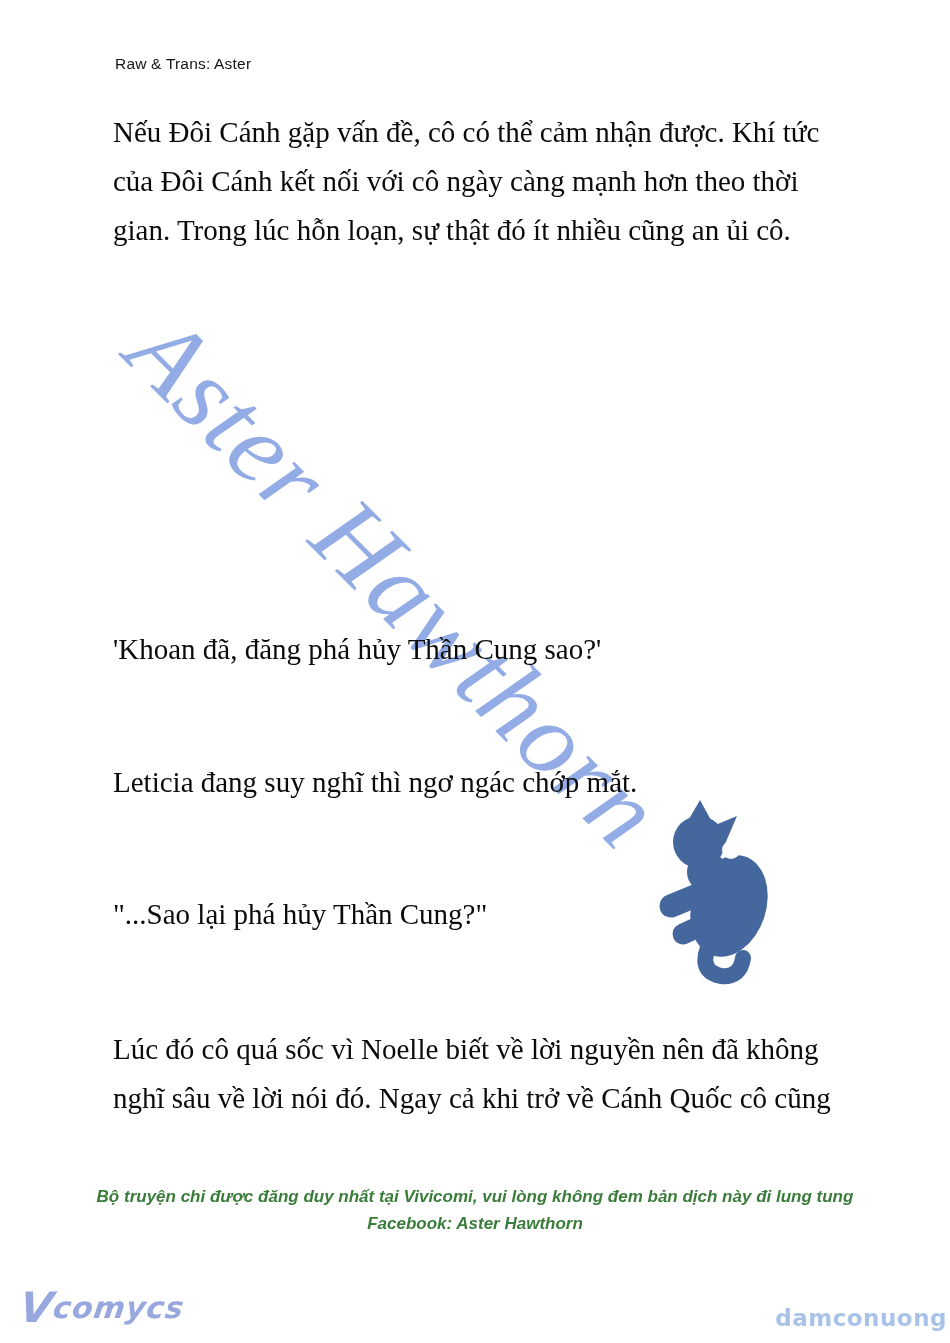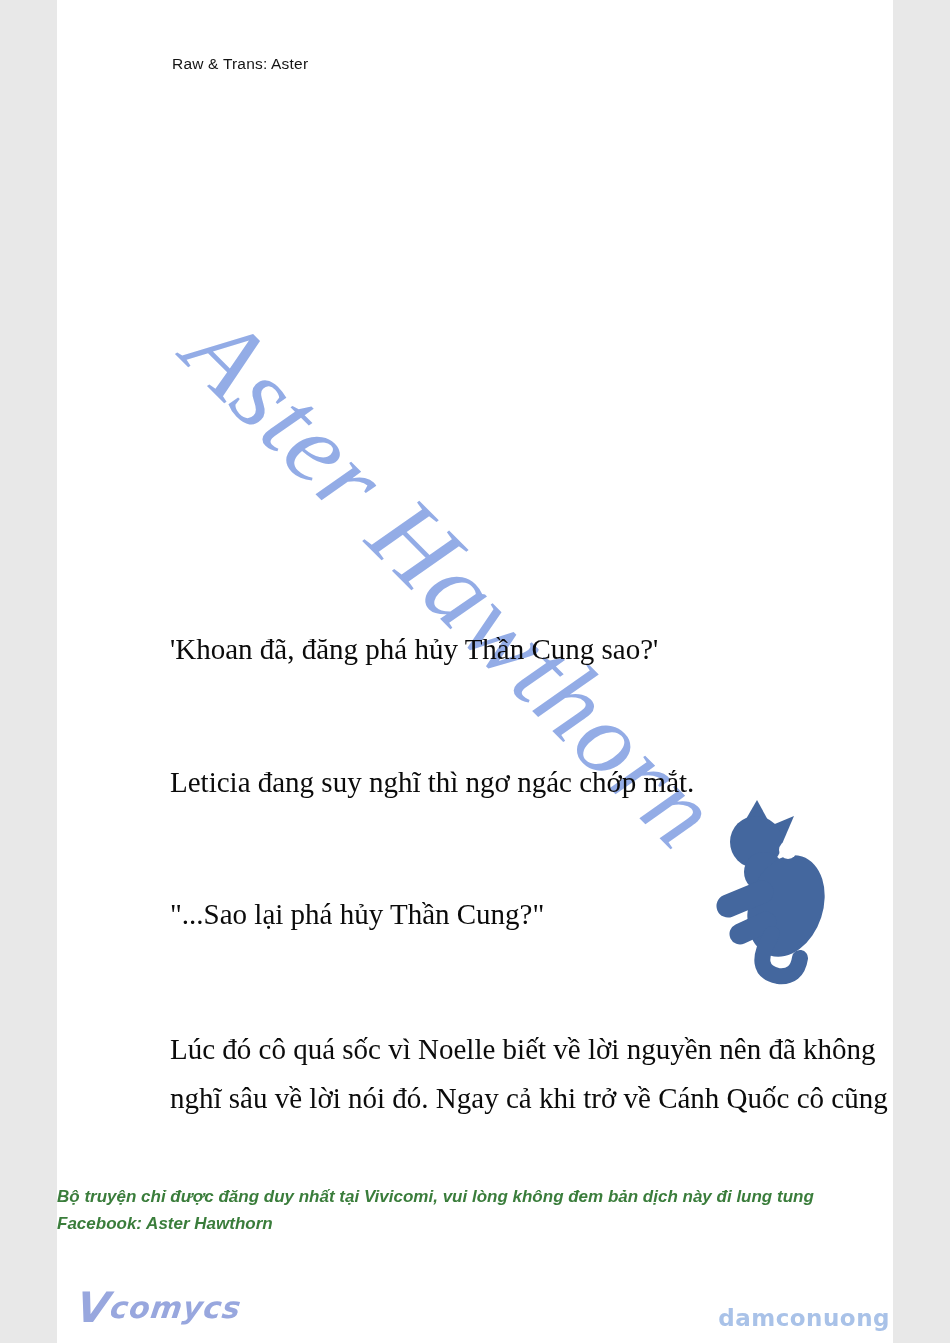--- a/index.html
+++ b/index.html
@@ -1,17 +1,17 @@
 <!DOCTYPE html>
 <html><head>
 <meta charset="utf-8">
 <style>
   html,body{margin:0;padding:0;background:#e8e8e8;}
   #page{
-    position:relative;width:836px;height:1343px;background:#ffffff;
+    position:relative;width:950px;height:1343px;background:#ffffff;
     margin:0 auto;overflow:hidden;
     font-family:"Liberation Serif", serif;
   }
   .hdr{
     position:absolute;left:115px;top:55px;
     font-family:"Liberation Sans", sans-serif;
     font-size:15.5px;color:#141414;letter-spacing:.2px;
   }
   .para{position:absolute;left:113px;width:745px;z-index:2;}
   .para .ln{
@@ -22,21 +22,21 @@
   .watermark{
     position:absolute;left:190px;top:290px;z-index:1;
     font-family:"Liberation Serif", serif;font-style:italic;
     font-size:105px;letter-spacing:2px;white-space:nowrap;
     color:rgba(128,158,226,0.85);
     transform:rotate(45deg);transform-origin:0 0;
     pointer-events:none;
   }
   .cat{position:absolute;left:655px;top:800px;width:120px;height:185px;z-index:1;}
   .footer-notice{
-    position:absolute;left:0;top:1183px;width:950px;text-align:left;z-index:2;
+    position:absolute;left:0;top:1183px;width:950px;text-align:center;z-index:2;
     font-family:"Liberation Sans", sans-serif;font-style:italic;font-weight:bold;
     color:#3a7d3b;
   }
   .footer-notice .fln{font-size:17px;line-height:27px;}
   .vcomycs{
     position:absolute;left:20px;top:1288px;z-index:2;
     font-family:"DejaVu Sans", sans-serif;font-style:italic;font-weight:bold;
     color:#98a7de;transform:skewX(-8deg);letter-spacing:1px;
     font-size:30px;line-height:40px;
   }
@@ -51,20 +51,25 @@
 </style>
 </head>
 <body>
 
 <div id="page">
 
   <div class="hdr">Raw &amp; Trans: Aster</div>
 
   <div class="watermark">Aster Hawthorn</div>
 
+  <div id="p1" class="para">
+    <div class="ln">Nếu Đôi Cánh gặp vấn đề, cô có thể cảm nhận được. Khí tức</div>
+    <div class="ln">của Đôi Cánh kết nối với cô ngày càng mạnh hơn theo thời</div>
+    <div class="ln">gian. Trong lúc hỗn loạn, sự thật đó ít nhiều cũng an ủi cô.</div>
+  </div>
 
 
   <div id="p3" class="para">
     <div class="ln">'Khoan đã, đăng phá hủy Thần Cung sao?'</div>
   </div>
 
   <div id="p4" class="para">
     <div class="ln">Leticia đang suy nghĩ thì ngơ ngác chớp mắt.</div>
   </div>
 

